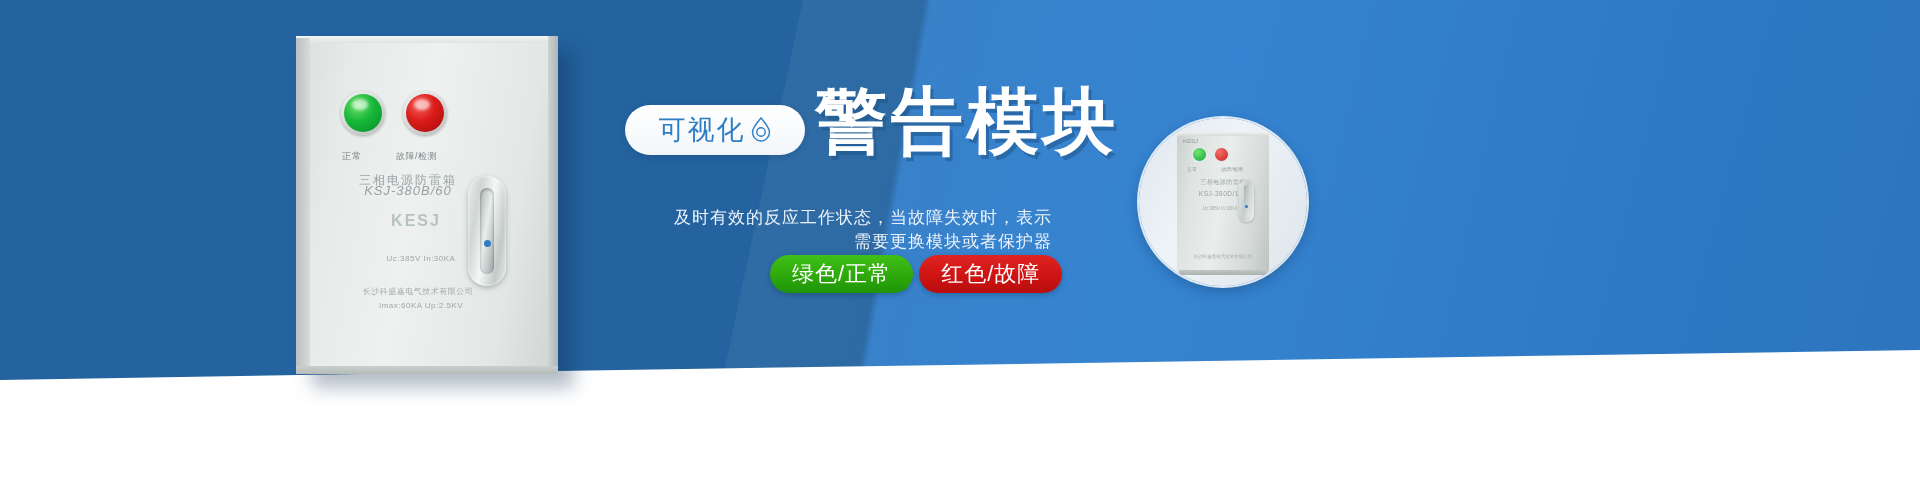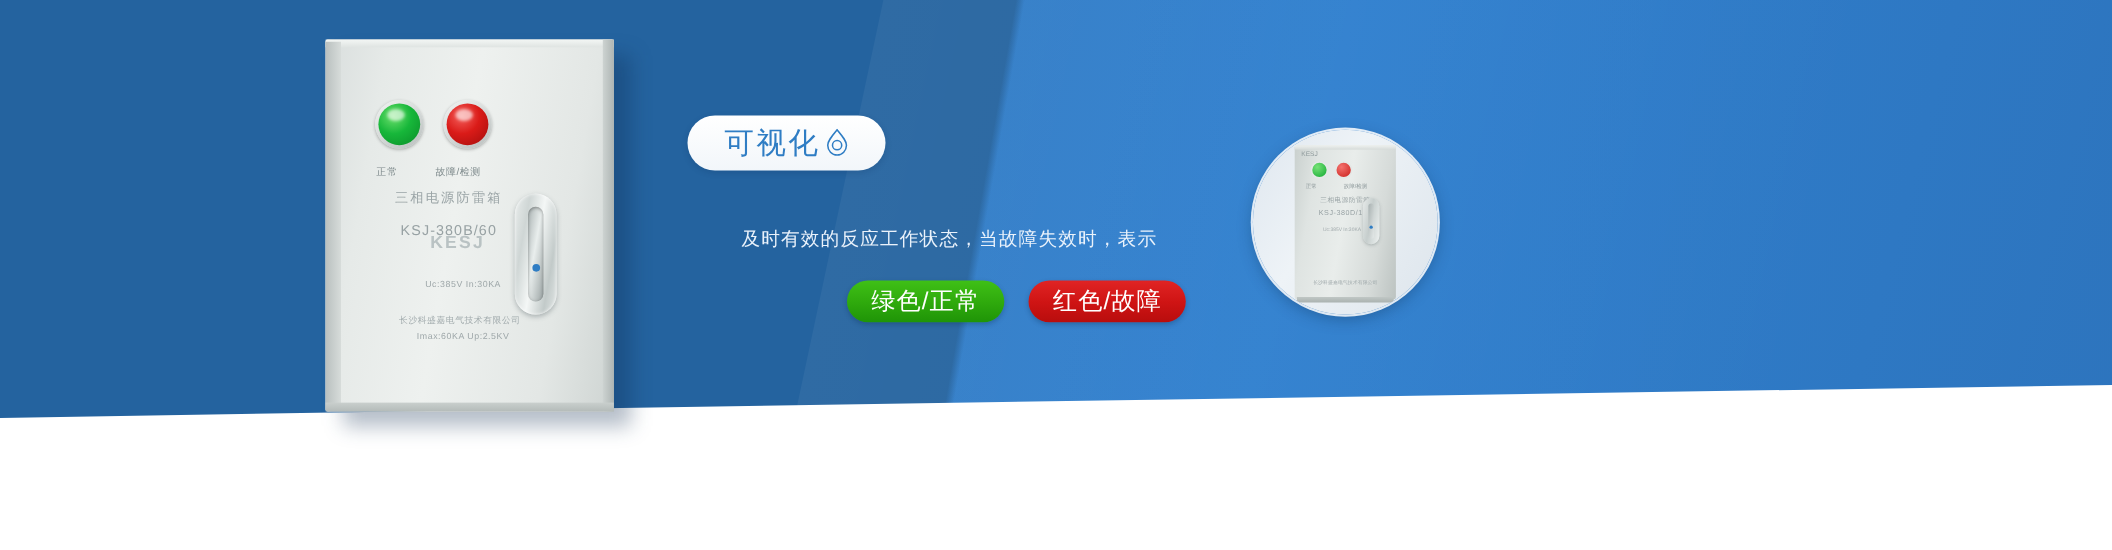--- a/index.html
+++ b/index.html
@@ -77,22 +77,22 @@
   .led-green { left:48px; top:58px; }
   .led-green .bulb{ background:radial-gradient(circle at 36% 30%, #6de06d 0%, #17b73a 45%, #0a8c28 100%); }
   .led-red { left:110px; top:58px; }
   .led-red .bulb{ background:radial-gradient(circle at 36% 30%, #f4605c 0%, #da1b18 45%, #a20d0c 100%); }
 
   .lbl-row{ position:absolute; left:0; top:114px; width:200px; font-size:9px; color:#7e8a8c; }
   .lbl-normal{ position:absolute; left:46px; top:0; letter-spacing:1px; }
   .lbl-fault{ position:absolute; left:100px; top:0; letter-spacing:.5px; }
   .p-title{ position:absolute; left:22px; top:136px; width:180px; text-align:center;
             font-size:12px; color:#9aa4a6; letter-spacing:2px; }
-  .p-model{ position:absolute; left:22px; top:166px; width:180px; text-align:center;
-            font-size:13px; color:#98a2a4; letter-spacing:1px; }
+  .p-model{ position:absolute; left:22px; top:147px; width:180px; text-align:center;
+            font-size:13px; color:#98a2a4; letter-spacing:1px;font-style:italic; }
   .p-brand-en{ position:absolute; left:30px; top:176px; width:180px; text-align:center;
             font-size:16px; color:#b9c2c3; font-weight:bold; letter-spacing:2px; }
   .p-brand-cn{ position:absolute; left:34px; top:192px; width:180px; text-align:center;
             font-size:17px; color:#aab3b4; letter-spacing:3px; }
   .p-spec1{ position:absolute; left:30px; top:218px; width:190px; text-align:center;
             font-size:8px; color:#9ea7a9; letter-spacing:.5px; }
   .p-spec2{ position:absolute; left:30px; top:229px; width:190px; text-align:center;
             font-size:8px; color:#9ea7a9; letter-spacing:.5px;margin-top:36px; }
   .p-company{ position:absolute; left:22px; top:250px; width:200px; text-align:center;
             font-size:8px; color:#a3acae; letter-spacing:.5px; }
@@ -170,21 +170,21 @@
     text-shadow:3px 4px 0 rgba(30,85,140,0.55);
   }
 
   .sub-line{
     position:absolute; right:868px; color:#eaf2fb; font-size:17px;
     letter-spacing:1px; white-space:nowrap; text-align:right;
   }
   .sub1{ top:206px; }
   .sub2{ top:230px; }
 
-  .badges{ position:absolute; left:770px; top:255px; display:flex; gap:22px; }
+  .badges{ position:absolute; left:770px; top:255px; display:flex; gap:6px; }
   .badge{
     height:38px; padding:0 22px; border-radius:19px;
     display:flex; align-items:center; justify-content:center;
     font-size:22px; color:#ffffff; letter-spacing:1px;
     box-shadow:0 2px 5px rgba(10,40,75,0.30);
   }
   .badge-green{ background:linear-gradient(180deg,#3fc016 0%,#2faa0d 52%,#1f9407 100%); }
   .badge-red{ background:linear-gradient(180deg,#e02424 0%,#cf1414 52%,#b80d0d 100%); }
 </style>
 </head>
@@ -238,22 +238,24 @@
   <div class="pill">
     <span class="pill-text">可视化</span>
     <span class="pill-icon">
       <svg viewBox="0 0 22 26" width="22" height="26">
         <path d="M11 1 C16 7 19.5 11 19.5 15 C19.5 20 15.7 24 11 24 C6.3 24 2.5 20 2.5 15 C2.5 11 6 7 11 1 Z" fill="none" stroke="#2f7dc4" stroke-width="1.4"></path>
         <circle cx="11" cy="15" r="4.2" fill="none" stroke="#2f7dc4" stroke-width="1.4"></circle>
       </svg>
     </span>
   </div>
 
+  <div class="main-title">警告模块</div>
 
   <div class="sub-line sub1">及时有效的反应工作状态，当故障失效时，表示</div>
+  <div class="sub-line sub2">需要更换模块或者保护器</div>
 
   <div class="badges">
     <div class="badge badge-green">绿色/正常</div>
     <div class="badge badge-red">红色/故障</div>
   </div>
 
   <div class="inset">
     <div class="inset-cab">
       <div class="inset-cab-top"></div>
       <div class="inset-badge">KESJ</div>

